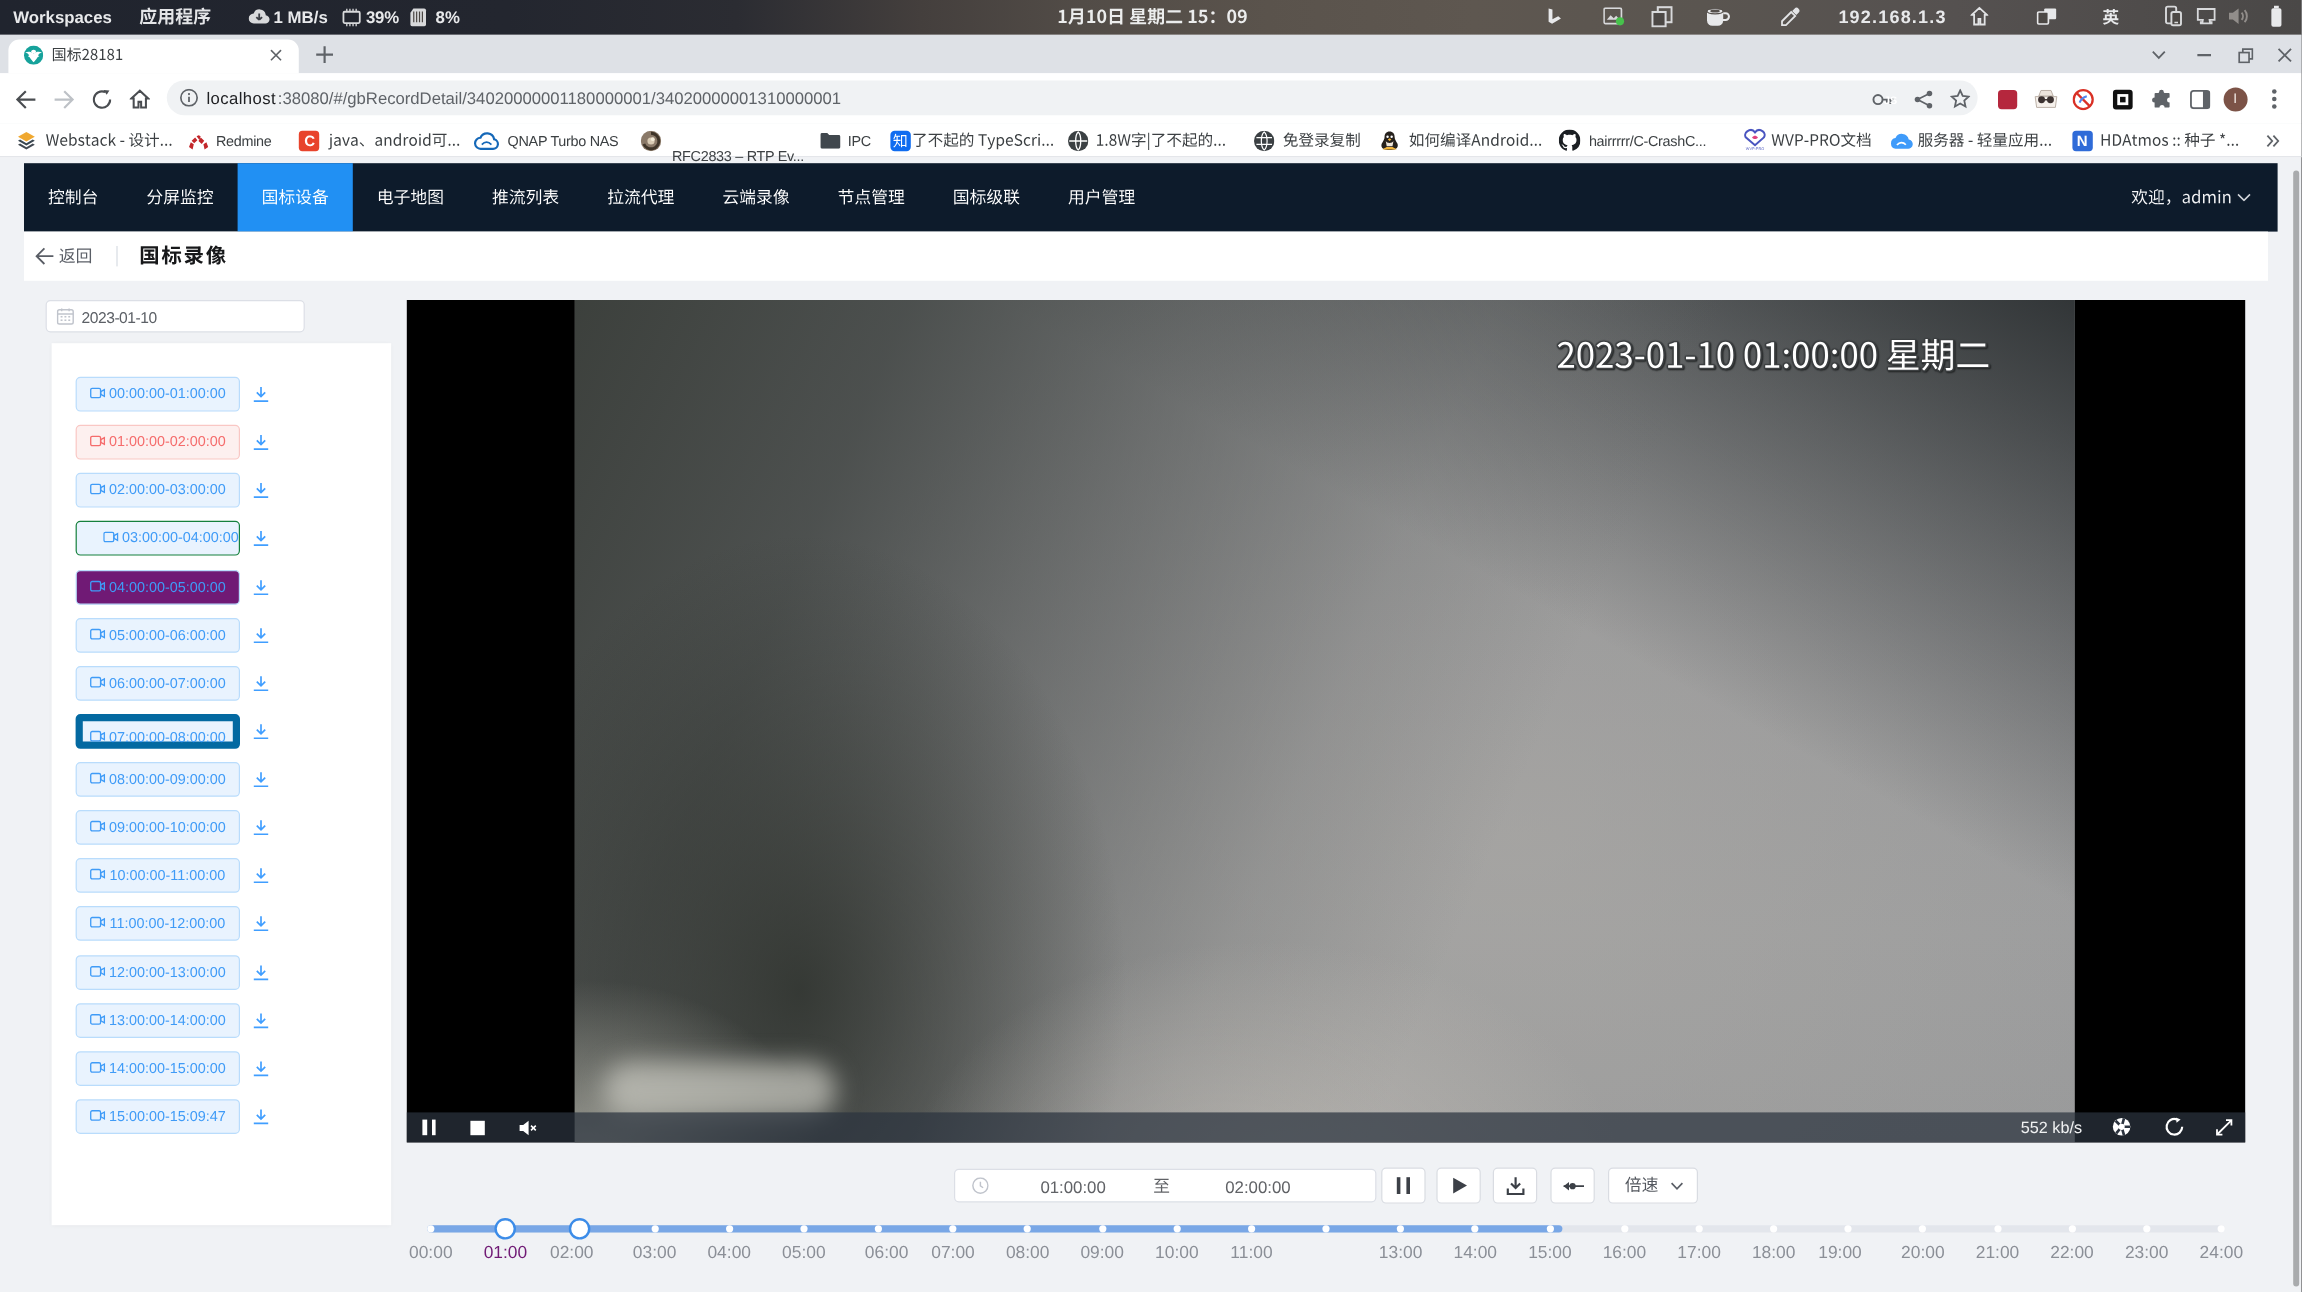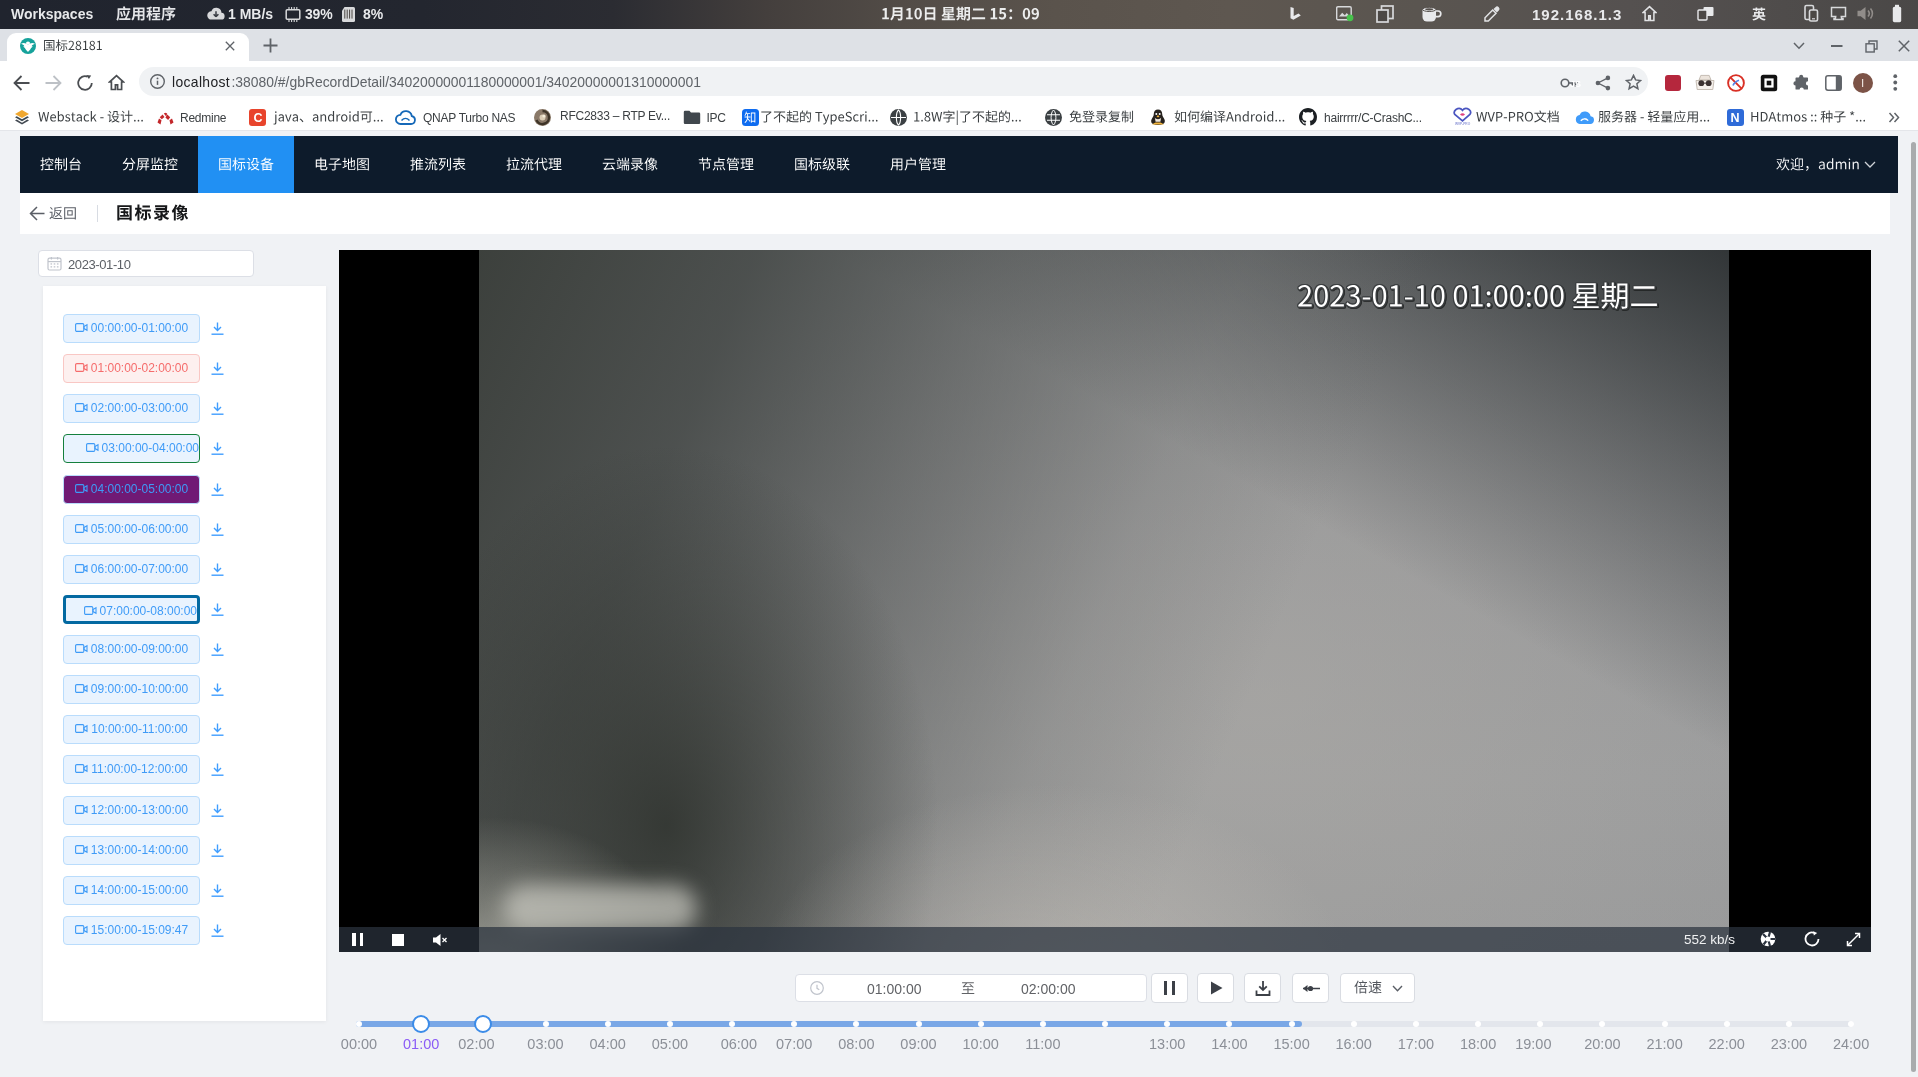--- a/index.html
+++ b/index.html
@@ -215,21 +215,21 @@
     <path d="M16.8 6A6 6 0 0 0 5.4 4.8 4.6 4.6 0 0 0 5.6 14h10.2a4 4 0 0 0 1-7.9z" fill="none" stroke="#1568b8" stroke-width="1.8"></path>
     <path d="M6.5 10.5c2.5-2.8 5.5-2.8 8 0" stroke="#1568b8" stroke-width="1.4" fill="none"></path>
   </svg>
 <div style="position:absolute;left:423px;top:110.5px;font:400 12px 'Liberation Sans',sans-serif;color:#3c4043;white-space:pre;letter-spacing:-0.25px">QNAP Turbo NAS</div>
 <svg class="ab" style="left:533.8px;top:109px" width="17" height="17" viewBox="0 0 17 17">
     <circle cx="8.5" cy="8.5" r="8.5" fill="#8a7968"></circle>
     <path d="M8.5 2a6.5 6.5 0 1 1-6 9" fill="none" stroke="#3e3428" stroke-width="2.4"></path>
     <circle cx="8.5" cy="8.5" r="3" fill="#d9cbb4"></circle>
     <circle cx="10" cy="7" r="1.6" fill="#f4ecd9"></circle>
   </svg>
-<div style="position:absolute;left:560px;top:109px;font:400 12px 'Liberation Sans',sans-serif;color:#3c4043;white-space:pre;letter-spacing:-0.25px">RFC2833 – RTP Ev...</div>
+<div style="position:absolute;left:560px;top:123px;font:400 12px 'Liberation Sans',sans-serif;color:#3c4043;white-space:pre;letter-spacing:-0.25px">RFC2833 – RTP Ev...</div>
 <svg class="ab" style="left:682.7px;top:110px" width="18" height="14" viewBox="0 0 18 14">
     <path d="M0.8 2A1.2 1.2 0 0 1 2 0.8h4.4L8 2.6h8A1.2 1.2 0 0 1 17.2 3.8v9A1.2 1.2 0 0 1 16 14H2A1.2 1.2 0 0 1 0.8 12.8z" fill="#40474d"></path>
   </svg>
 <div style="position:absolute;left:706.5px;top:110.5px;font:400 12px 'Liberation Sans',sans-serif;color:#3c4043;white-space:pre;letter-spacing:-0.25px">IPC</div>
 <div class="ab" style="left:741.5px;top:109px;width:17px;height:17px;border-radius:3.5px;background:#0f6cf0"></div>
 <div style="position:absolute;left:743.5px;top:111px;line-height:0;">
     <svg class="" width="12.5" height="15.6" viewBox="0 0 12.5 15.6" style="overflow:visible">
       <path transform="translate(0,11.00) scale(0.012500,-0.012500)" d="M547 753V-51H620V28H832V-40H908V753ZM620 99V682H832V99ZM157 841C134 718 92 599 33 522C50 511 81 490 94 478C124 521 152 576 175 636H252V472V436H45V364H247C234 231 186 87 34 -21C49 -32 77 -62 86 -77C201 5 262 112 294 220C348 158 427 63 461 14L512 78C482 112 360 249 312 296C317 319 320 342 322 364H515V436H326L327 471V636H486V706H199C211 745 221 785 230 826Z" fill="#ffffff"></path>
     </svg>
   </div>
@@ -443,21 +443,21 @@
     <path d="M1.5 13.2h12" stroke="#409eff" stroke-width="1.4"></path>
   </svg>
 <div class="ab" style="left:63px;top:554.8px;width:137px;height:29px;background:#e9f3fe;border:1px solid #b9dcfc;border-radius:4px;box-sizing:border-box;text-align:center;font:12px 'Liberation Sans',sans-serif;color:#3f9bf7;line-height:27px;white-space:nowrap"><svg width="13" height="13" viewBox="0 0 13 13" style="display:inline-block;vertical-align:-2px;margin-right:3px">
       <rect x="0.6" y="2.6" width="8.2" height="7.8" rx="1.2" fill="none" stroke="#3f9bf7" stroke-width="1.1"></rect>
       <path d="M9 5.4l3-1.7v5.6L9 7.6z" fill="none" stroke="#3f9bf7" stroke-width="1.1"></path>
     </svg>06:00:00-07:00:00</div>
 <svg class="ab" style="left:210px;top:561.8px" width="15" height="15" viewBox="0 0 15 15">
     <path d="M7.5 1.5v8M4 6l3.5 3.5L11 6" stroke="#409eff" stroke-width="1.4" fill="none"></path>
     <path d="M1.5 13.2h12" stroke="#409eff" stroke-width="1.4"></path>
   </svg>
-<div class="ab" style="left:63px;top:594.9px;width:137px;height:29px;background:#e9f3fe;border:3px solid #0369a1;border-radius:4px;box-sizing:border-box;text-align:right;font:12px 'Liberation Sans',sans-serif;color:#3f9bf7;line-height:27px;white-space:nowrap"><svg width="13" height="13" viewBox="0 0 13 13" style="display:inline-block;vertical-align:-2px;margin-right:3px">
+<div class="ab" style="left:63px;top:594.9px;width:137px;height:29px;background:#e9f3fe;border:6px solid #0369a1;border-radius:4px;box-sizing:border-box;text-align:center;font:12px 'Liberation Sans',sans-serif;color:#3f9bf7;line-height:27px;white-space:nowrap"><svg width="13" height="13" viewBox="0 0 13 13" style="display:inline-block;vertical-align:-2px;margin-right:3px">
       <rect x="0.6" y="2.6" width="8.2" height="7.8" rx="1.2" fill="none" stroke="#3f9bf7" stroke-width="1.1"></rect>
       <path d="M9 5.4l3-1.7v5.6L9 7.6z" fill="none" stroke="#3f9bf7" stroke-width="1.1"></path>
     </svg>07:00:00-08:00:00</div>
 <svg class="ab" style="left:210px;top:601.9px" width="15" height="15" viewBox="0 0 15 15">
     <path d="M7.5 1.5v8M4 6l3.5 3.5L11 6" stroke="#409eff" stroke-width="1.4" fill="none"></path>
     <path d="M1.5 13.2h12" stroke="#409eff" stroke-width="1.4"></path>
   </svg>
 <div class="ab" style="left:63px;top:635.0px;width:137px;height:29px;background:#e9f3fe;border:1px solid #b9dcfc;border-radius:4px;box-sizing:border-box;text-align:center;font:12px 'Liberation Sans',sans-serif;color:#3f9bf7;line-height:27px;white-space:nowrap"><svg width="13" height="13" viewBox="0 0 13 13" style="display:inline-block;vertical-align:-2px;margin-right:3px">
       <rect x="0.6" y="2.6" width="8.2" height="7.8" rx="1.2" fill="none" stroke="#3f9bf7" stroke-width="1.1"></rect>
       <path d="M9 5.4l3-1.7v5.6L9 7.6z" fill="none" stroke="#3f9bf7" stroke-width="1.1"></path>
@@ -627,21 +627,21 @@
 <div class="ab" style="left:1475.1px;top:1021px;width:6px;height:6px;border-radius:50%;background:#fff"></div>
 <div class="ab" style="left:1537.2px;top:1021px;width:6px;height:6px;border-radius:50%;background:#fff"></div>
 <div class="ab" style="left:1599.4px;top:1021px;width:6px;height:6px;border-radius:50%;background:#fff"></div>
 <div class="ab" style="left:1661.6px;top:1021px;width:6px;height:6px;border-radius:50%;background:#fff"></div>
 <div class="ab" style="left:1723.7px;top:1021px;width:6px;height:6px;border-radius:50%;background:#fff"></div>
 <div class="ab" style="left:1785.9px;top:1021px;width:6px;height:6px;border-radius:50%;background:#fff"></div>
 <div class="ab" style="left:1848.1px;top:1021px;width:6px;height:6px;border-radius:50%;background:#fff"></div>
 <div class="ab" style="left:412.3px;top:1015px;width:18px;height:18px;border-radius:50%;background:#fff;border:2.6px solid #3c8ce8;box-sizing:border-box"></div>
 <div class="ab" style="left:474.4px;top:1015px;width:18px;height:18px;border-radius:50%;background:#fff;border:2.6px solid #3c8ce8;box-sizing:border-box"></div>
 <div class="ab" style="left:334.0px;top:1036px;width:50px;text-align:center;font:14.5px 'Liberation Sans',sans-serif;color:#8b8f97">00:00</div>
-<div class="ab" style="left:396.2px;top:1036px;width:50px;text-align:center;font:14.5px 'Liberation Sans',sans-serif;color:#8b5cf6">01:00</div>
+<div class="ab" style="left:396.2px;top:1036px;width:50px;text-align:center;font:14.5px 'Liberation Sans',sans-serif;color:#701a75">01:00</div>
 <div class="ab" style="left:458.3px;top:1036px;width:50px;text-align:left;font:14.5px 'Liberation Sans',sans-serif;color:#8b8f97">02:00</div>
 <div class="ab" style="left:520.5px;top:1036px;width:50px;text-align:center;font:14.5px 'Liberation Sans',sans-serif;color:#8b8f97">03:00</div>
 <div class="ab" style="left:582.7px;top:1036px;width:50px;text-align:center;font:14.5px 'Liberation Sans',sans-serif;color:#8b8f97">04:00</div>
 <div class="ab" style="left:644.9px;top:1036px;width:50px;text-align:center;font:14.5px 'Liberation Sans',sans-serif;color:#8b8f97">05:00</div>
 <div class="ab" style="left:707.0px;top:1036px;width:50px;text-align:right;font:14.5px 'Liberation Sans',sans-serif;color:#8b8f97">06:00</div>
 <div class="ab" style="left:769.2px;top:1036px;width:50px;text-align:center;font:14.5px 'Liberation Sans',sans-serif;color:#8b8f97">07:00</div>
 <div class="ab" style="left:831.4px;top:1036px;width:50px;text-align:center;font:14.5px 'Liberation Sans',sans-serif;color:#8b8f97">08:00</div>
 <div class="ab" style="left:893.5px;top:1036px;width:50px;text-align:center;font:14.5px 'Liberation Sans',sans-serif;color:#8b8f97">09:00</div>
 <div class="ab" style="left:955.7px;top:1036px;width:50px;text-align:center;font:14.5px 'Liberation Sans',sans-serif;color:#8b8f97">10:00</div>
 <div class="ab" style="left:1017.9px;top:1036px;width:50px;text-align:center;font:14.5px 'Liberation Sans',sans-serif;color:#8b8f97">11:00</div>

